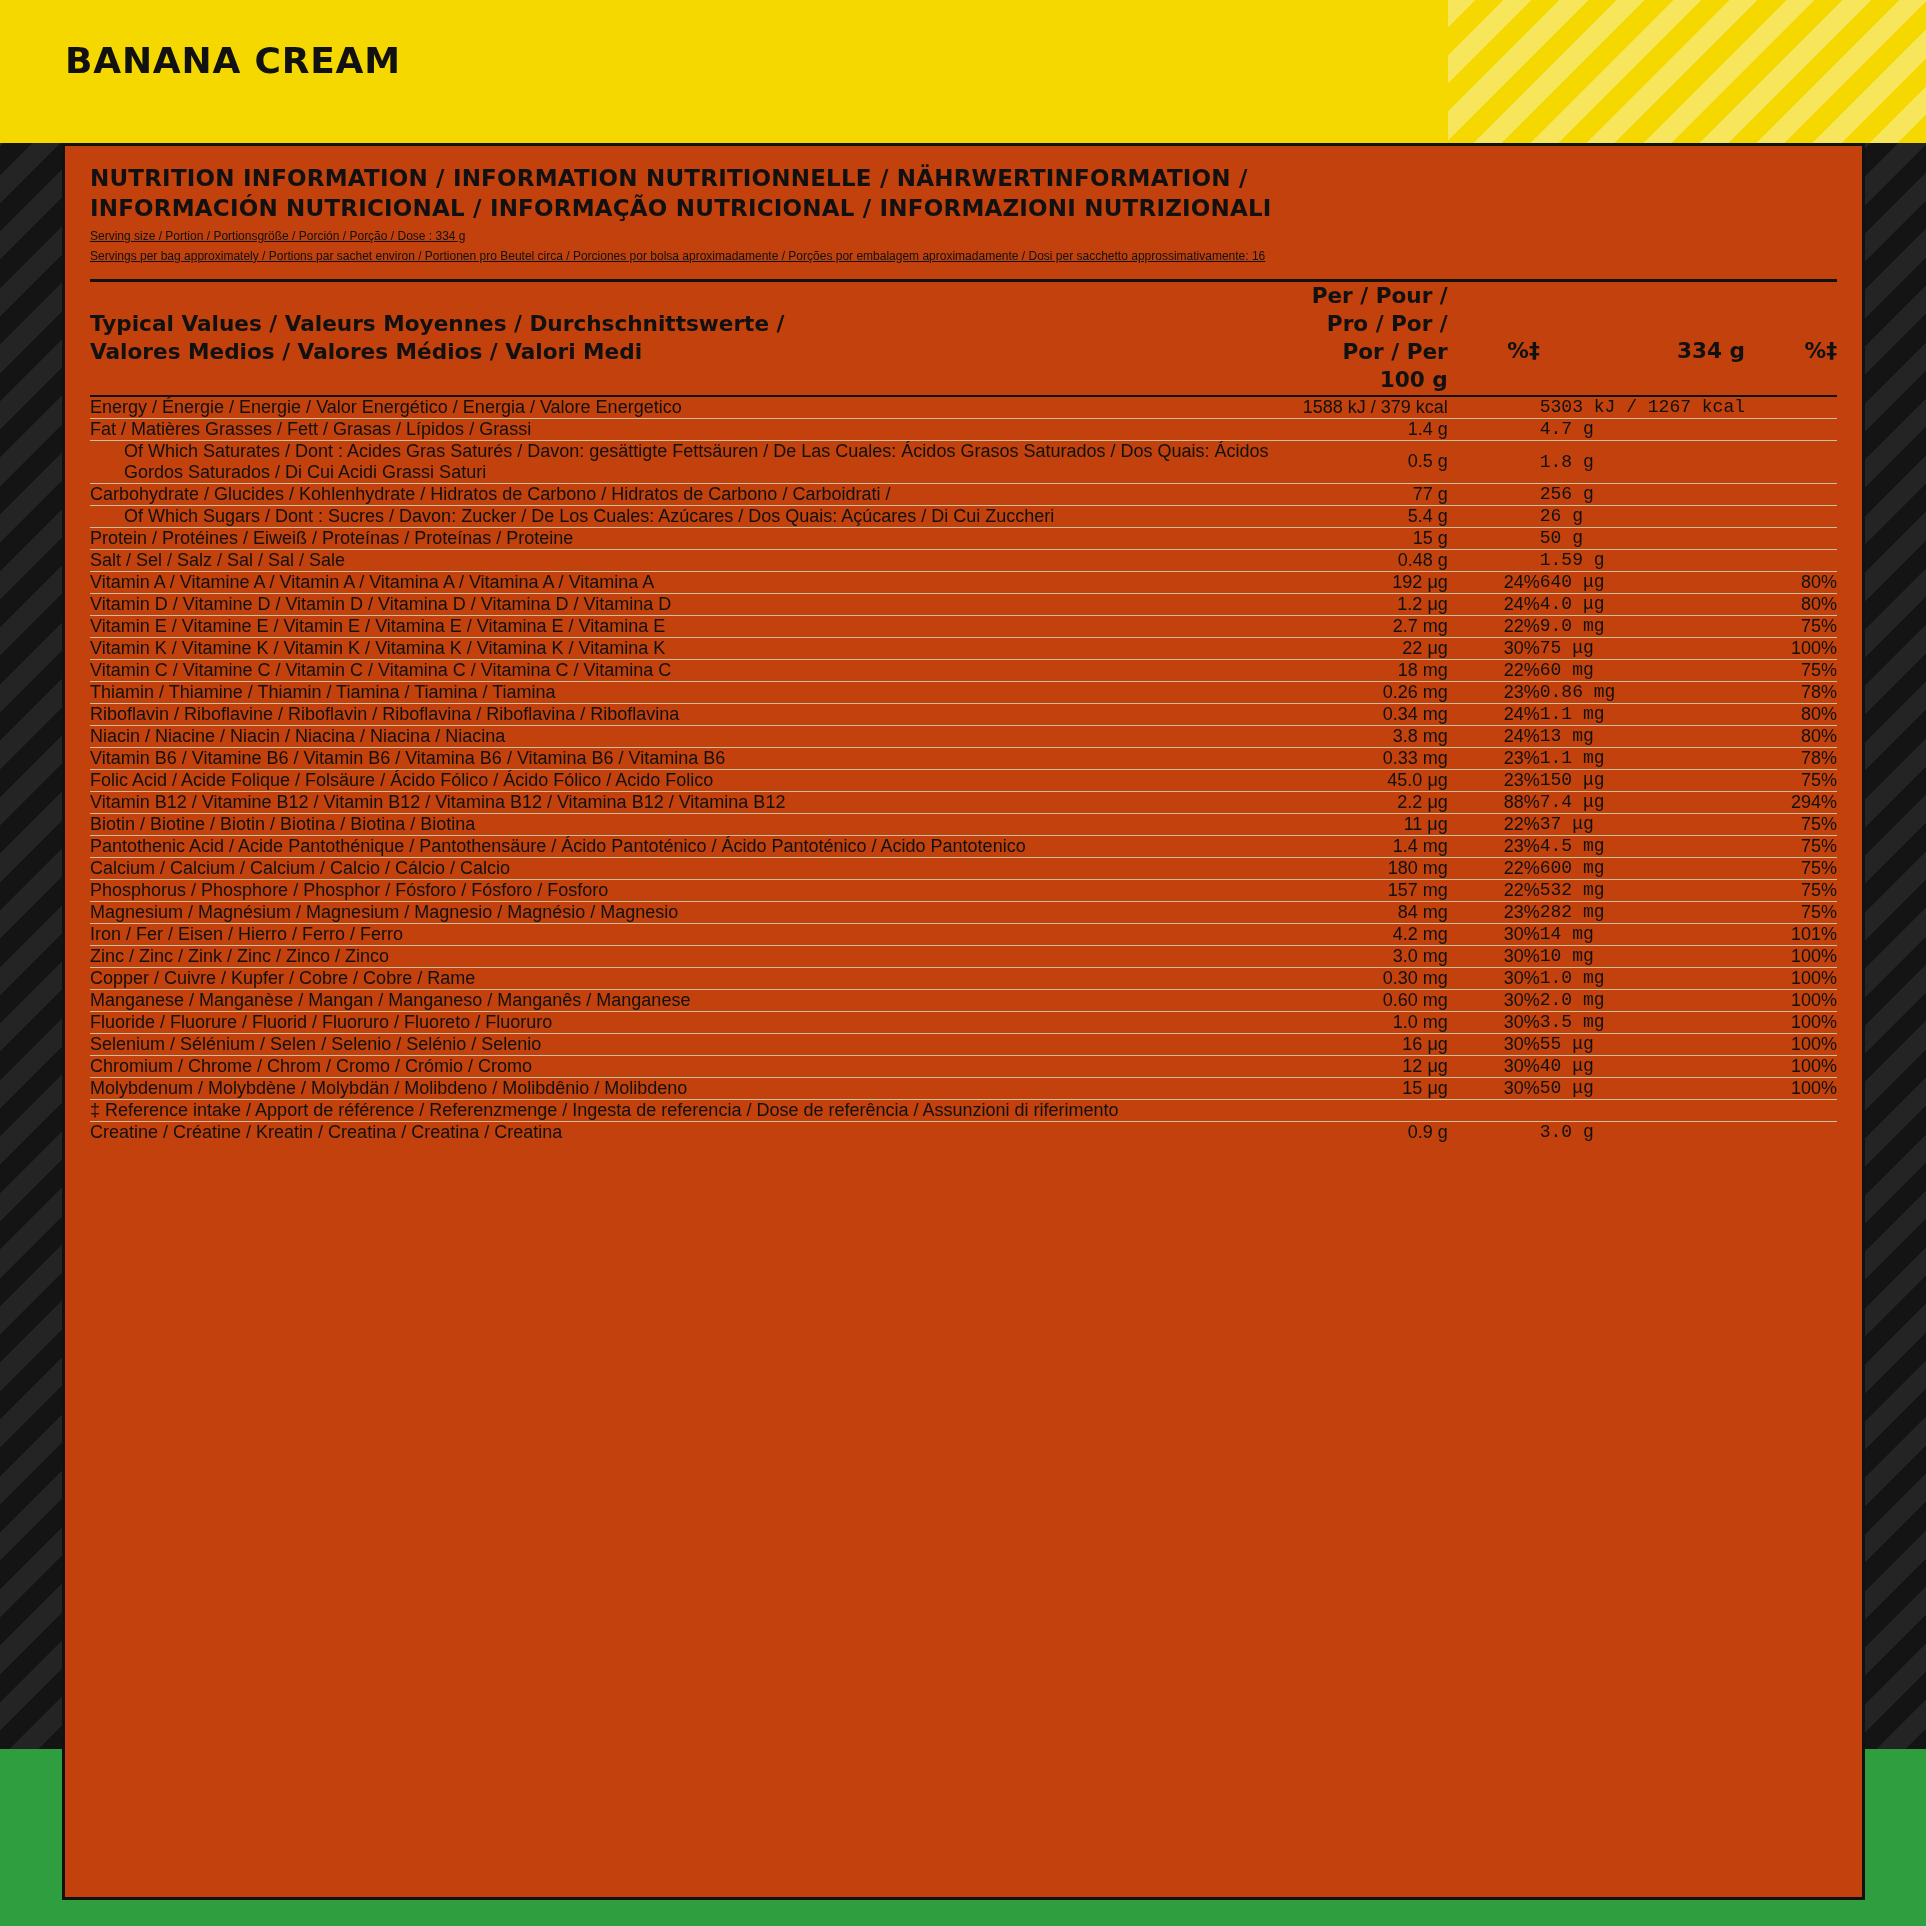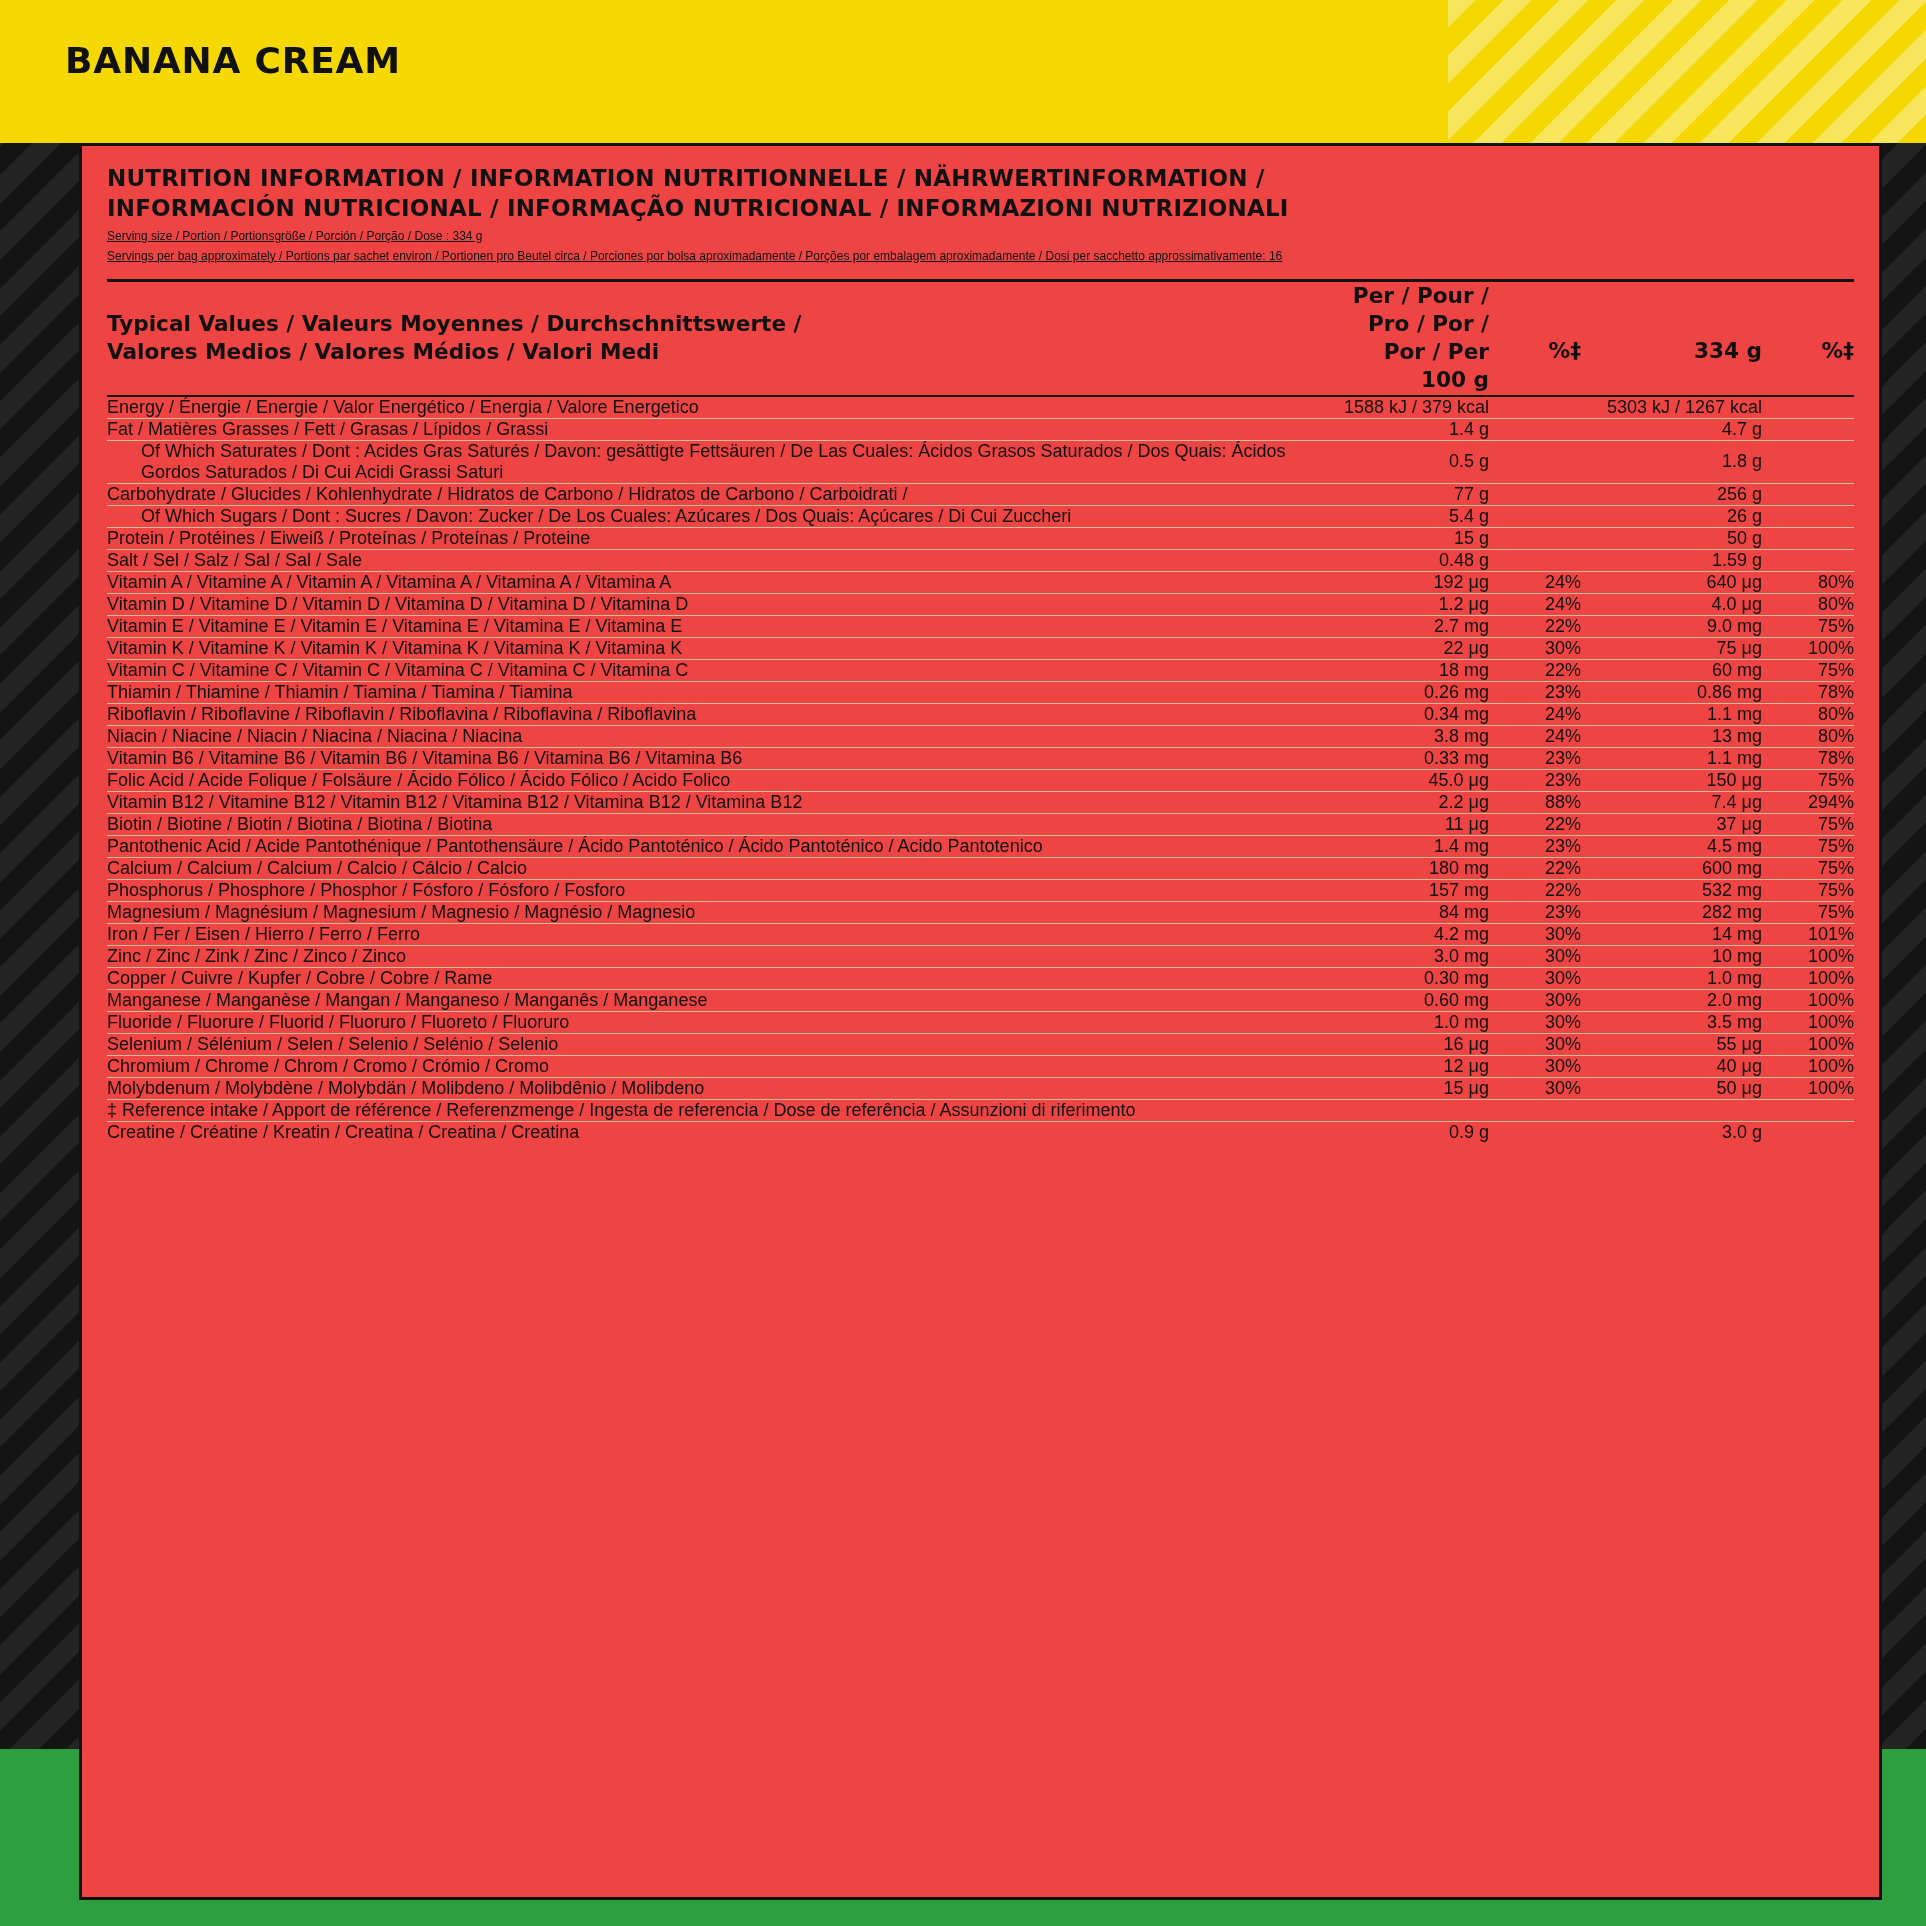--- a/index.html
+++ b/index.html
@@ -34,23 +34,23 @@
   .bottom-band {
     position: absolute; bottom: 0; left: 0; width: 1926px; height: 177px;
     background: #2e9e3e;
   }
   .product-title {
     position: absolute; top: 40px; left: 65px;
     font-size: 36px; font-weight: bold; letter-spacing: 0.8px;
     color: #111; font-family: "DejaVu Sans", sans-serif;
   }
   .panel {
-    position: absolute; top: 143px; left: 79px;
+    position: absolute; top: 143px; left: 62px;
     width: 1803px; height: 1757px;
-    background: #ef4444;
+    background: #c2410c;
     border: 3.9px solid #111;
     padding: 17px 25px 7.7px 25px;
   }
   .heading {
     font-size: 23px; font-weight: bold; color: #111;
     line-height: 1.32; letter-spacing: 0.2px;
     font-family: "DejaVu Sans", sans-serif;
   }
   .sub-line {
     font-size: 12px; color: #111; line-height: 1.34; margin-top: 4px; text-decoration: underline;
@@ -68,21 +68,21 @@
     padding: 9.2px 0 10.8px 0;
     font-weight: bold; font-size: 21.6px; line-height: 1.3;
     font-family: "DejaVu Sans", sans-serif;
   }
   .hdr-left { text-align: left; }
   .hdr-right { text-align: right; margin-top: 44px; }
   .hdr-sub { font-size: 21.6px; }
   td.name { text-align: left; padding: 7.7px 10.8px 7.7px 3.1px; }
   td.v100 { text-align: right; width: 166px; padding: 7.7px 4.6px; white-space: nowrap; }
   td.p100 { text-align: right; width: 92px; padding: 7.7px 4.6px 7.7px 21.6px; white-space: nowrap;}
-  td.v334 { text-align: right; width: 181px; padding: 7.7px 4.6px; white-space: nowrap; }
+  td.v334 { width: 181px; padding: 7.7px 4.6px; white-space: nowrap; font-family: Liberation Mono, monospace; }
   td.p334 { text-align: right; width: 92px; padding: 7.7px 3.1px 7.7px 21.6px; white-space: nowrap;}
   tr.data-row td { border-bottom: 1.2px solid #c9bf9e; }
   tr.data-row.indent td.name { padding-left: 34px; }
   tr.last-data td { border-bottom: 3.1px solid #111; }
   .ref-row td {
     padding: 10.8px 3.1px 10.8px 3.1px;
     border-bottom: 1.2px solid #c9bf9e;
     font-size: 18px;
   }
   .creatine-row td { padding: 12.3px 3.1px 7.7px 3.1px; }

